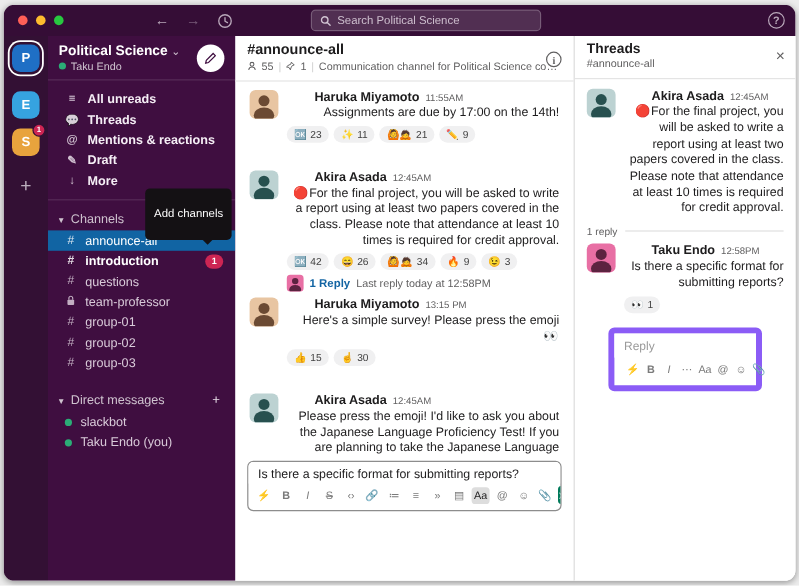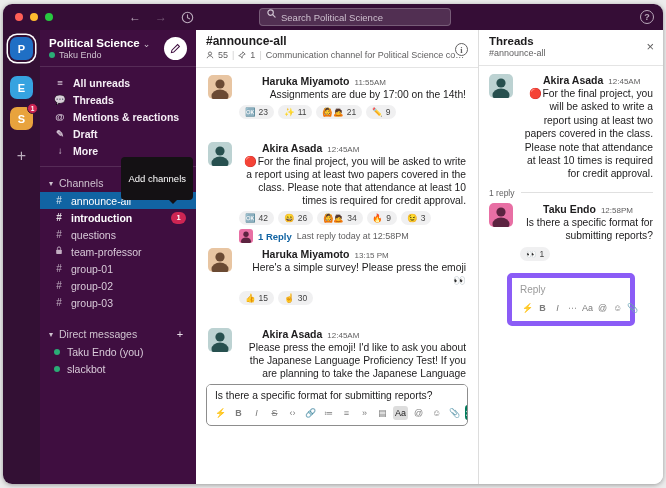--- a/index.html
+++ b/index.html
@@ -13,21 +13,21 @@
   
   .topbar { height:26px; background:#350d36; flex:none; position:relative; }
   .lights { position:absolute; left:12px; top:9px; display:flex; gap:7px; }
   .light { width:8px; height:8px; border-radius:50%; }
   .l-red{background:#ff5f57}.l-yel{background:#febc2e}.l-grn{background:#28c840}
   .histnav { position:absolute; left:126px; top:4px; display:flex; gap:14px; align-items:center;
              color:#b9a8ba; font-size:12px; height:18px; }
   .histnav .dim { opacity:.5; }
   .search { position:absolute; left:256px; top:4px; width:192px; height:18px;
             background:rgba(255,255,255,.14); border:1px solid rgba(255,255,255,.22);
-            border-radius:4px; display:flex; gap:5px; padding:0 7px; }
+            border-radius:4px; display:flex; align-items:center; gap:5px; padding:0 7px; }
   .search input { flex:1; background:transparent; border:0; outline:0; color:#e8dfe8;
                   font-size:9.5px; font-family:inherit; }
   .search input::placeholder { color:#cdbfce; }
   .helpbtn { position:absolute; right:9px; top:6px; width:14px; height:14px; border-radius:50%;
              border:1.2px solid #b9a8ba; color:#b9a8ba; font-size:9px; font-weight:700;
              display:flex; align-items:center; justify-content:center; }
 
   
   .content { flex:1; display:flex; min-height:0; }
 
@@ -260,25 +260,25 @@
           </div>
         <div style="height:14px"></div>
         <div class="section-head">
           <span class="chev">▾</span>
           <span class="lbl">Direct messages</span>
           <span class="section-add" style="background:transparent">+</span>
         </div>
         <div id="dm-list">
             <div class="dm-row">
               <span class="dot"></span>
-              <span>Taku Endo (you)</span>
+              <span>slackbot</span>
             </div>
             <div class="dm-row">
               <span class="dot"></span>
-              <span>slackbot</span>
+              <span>Taku Endo (you)</span>
             </div>
           </div>
       </div>
 
       <div class="tooltip">Add channels</div>
     </div>
 
     <div class="main">
       <div class="main-header">
         <div class="ch-title">#announce-all</div>

